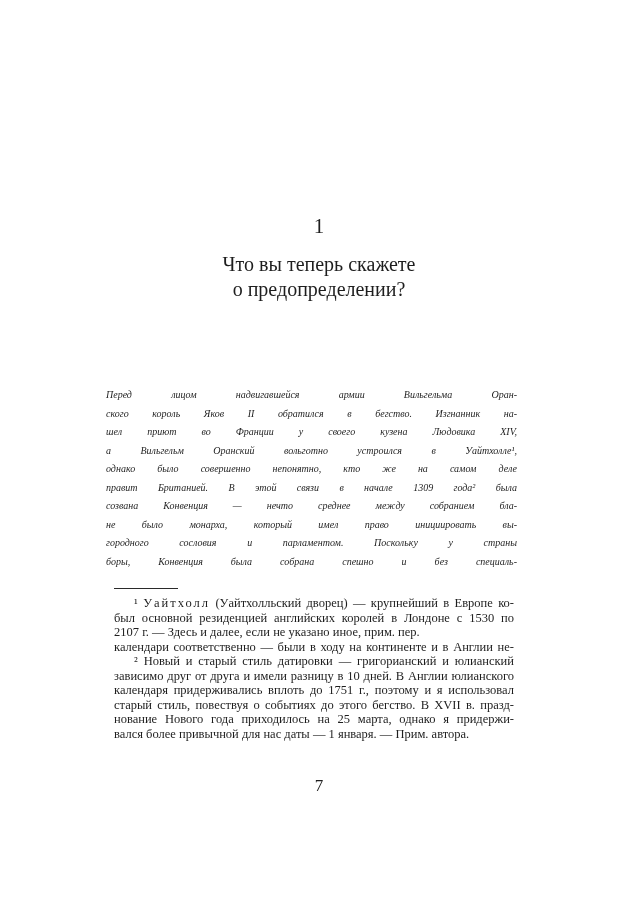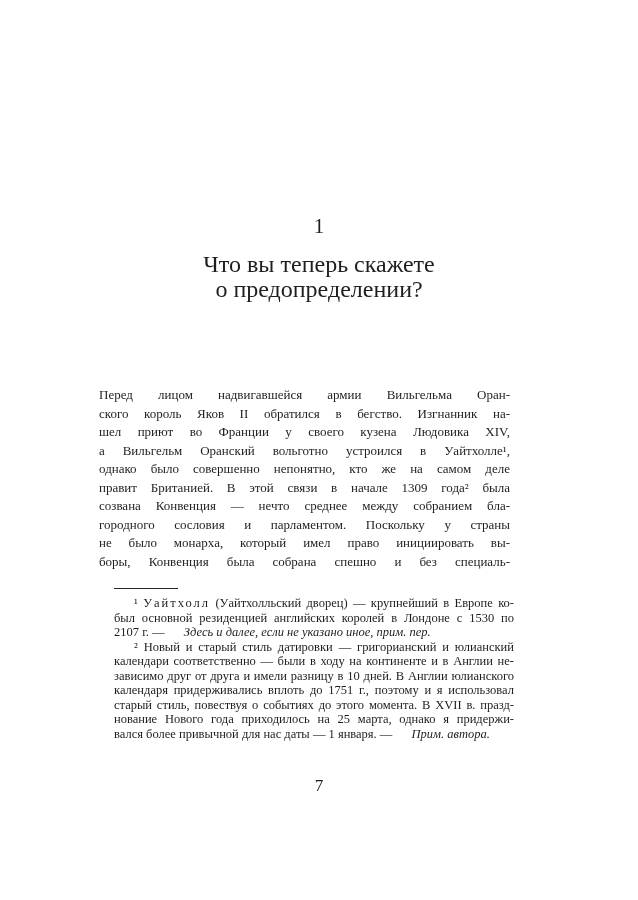--- a/index.html
+++ b/index.html
@@ -24,33 +24,34 @@
     text-align: center;
     font-size: 21px;
     line-height: 24px;
   }
   .chapter-title {
     position: absolute;
     top: 252px;
     left: 0;
     right: 0;
     text-align: center;
-    font-size: 24px;
+    font-size: 20px;
     line-height: 25px;
     font-weight: normal;
     margin: 0;
     font-family: Liberation Serif, serif;
   }
   .body-text {
     position: absolute;
     top: 386px;
-    left: 99px;
+    left: 106px;
     width: 411px;
-    font-size: 13px;
+    font-size: 10px;
     line-height: 18.5px;
+    font-style: italic;
   }
   .jline {
     text-align: justify;
     text-align-last: justify;
   }
   .jline.last {
     text-align-last: left;
   }
   .footnote-rule {
     position: absolute;
@@ -68,22 +69,20 @@
     font-size: 12.5px;
     line-height: 14.5px;
   }
   .fn-indent {
     text-indent: 20px;
   }
   .spaced {
     letter-spacing: 2px;
   }
   .it {
-    font-style: italic;
-    margin-left: 16px;
   }
   .page-number {
     position: absolute;
     top: 776px;
     left: 0;
     right: 0;
     text-align: center;
     font-size: 17px;
     line-height: 20px;
   }
@@ -101,47 +100,47 @@
   </h1>
 
   <div class="body-text">
     <div class="jline">Перед лицом надвигавшейся армии Вильгельма Оран-</div>
     <div class="jline">ского король Яков II обратился в бегство. Изгнанник на-</div>
     <div class="jline">шел приют во Франции у своего кузена Людовика XIV,</div>
     <div class="jline">а Вильгельм Оранский вольготно устроился в Уайтхолле¹,</div>
     <div class="jline">однако было совершенно непонятно, кто же на самом деле</div>
     <div class="jline">правит Британией. В этой связи в начале 1309 года² была</div>
     <div class="jline">созвана Конвенция — нечто среднее между собранием бла-</div>
+    <div class="jline">не было монарха, который имел право инициировать вы-</div>
     <div class="jline">городного сословия и парламентом. Поскольку у страны</div>
-    <div class="jline">не было монарха, который имел право инициировать вы-</div>
     <div class="jline">боры, Конвенция была собрана спешно и без специаль-</div>
   </div>
 
   <div class="footnote-rule"></div>
 
   <div class="footnotes">
 
     <div>
       <div class="jline fn-indent">
         <span>¹ </span><span class="spaced">Уайтхолл</span><span> (Уайтхолльский дворец) — крупнейший в Европе ко-</span>
       </div>
       <div class="jline">был основной резиденцией английских королей в Лондоне с 1530 по</div>
       <div class="jline last">
         <span>2107 г. — </span><span class="it">Здесь и далее, если не указано иное, прим. пер.</span>
       </div>
     </div>
 
     <div>
+      <div class="jline">календари соответственно — были в ходу на континенте и в Англии не-</div>
       <div class="jline fn-indent">
         <span>² </span><span>Новый и старый стиль датировки — григорианский и юлианский</span>
       </div>
-      <div class="jline">календари соответственно — были в ходу на континенте и в Англии не-</div>
       <div class="jline">зависимо друг от друга и имели разницу в 10 дней. В Англии юлианского</div>
       <div class="jline">календаря придерживались вплоть до 1751 г., поэтому и я использовал</div>
-      <div class="jline">старый стиль, повествуя о событиях до этого момента. В XVII в. празд-</div>
+      <div class="jline">старый стиль, повествуя о событиях до этого бегство. В XVII в. празд-</div>
       <div class="jline">нование Нового года приходилось на 25 марта, однако я придержи-</div>
       <div class="jline last">
         <span>вался более привычной для нас даты — 1 января. — </span><span class="it">Прим. автора.</span>
       </div>
     </div>
 
   </div>
 
   <div class="page-number">7</div>
 

